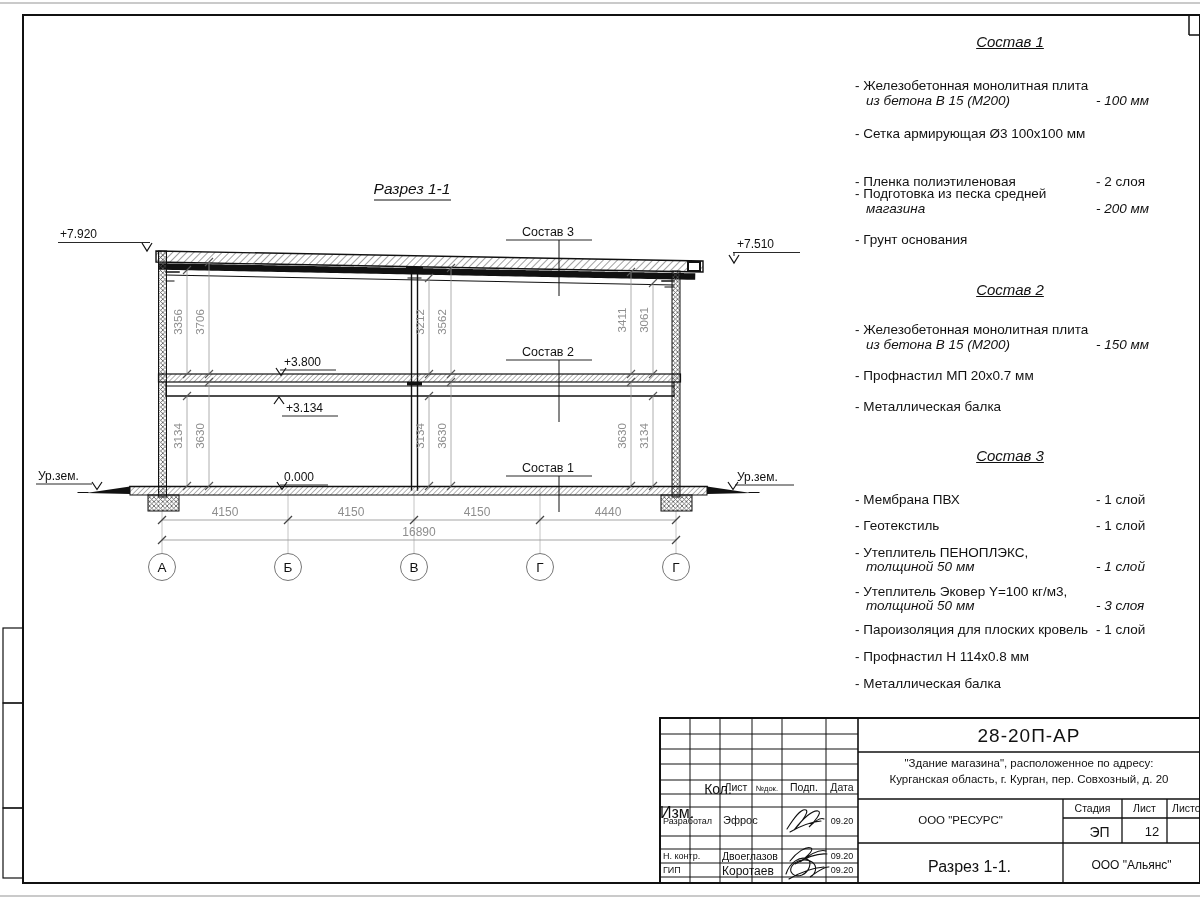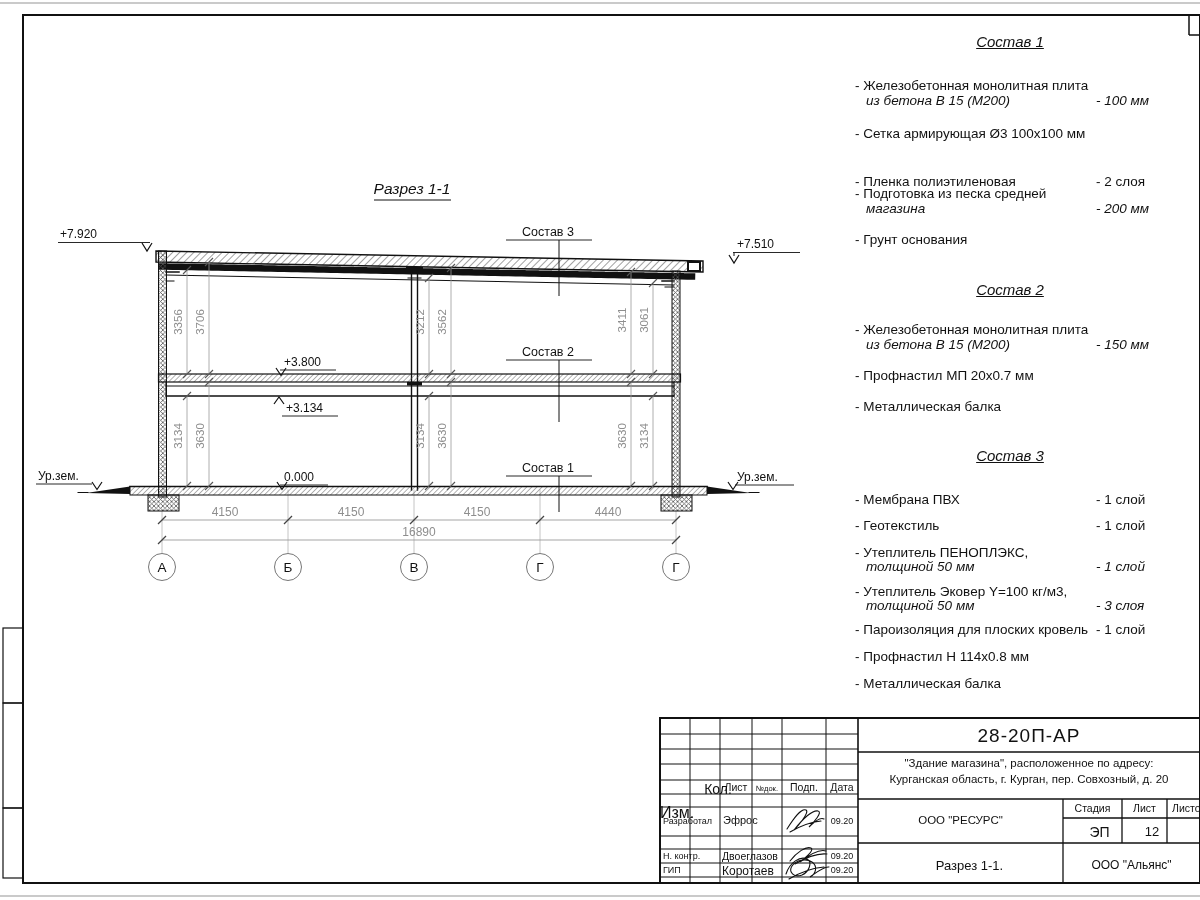--- a/index.html
+++ b/index.html
@@ -356,17 +356,17 @@
     <div class="tb" style="left:663px;top:865px;font-size:9px">ГИП</div>
     <div class="tb" style="left:722px;top:864px;font-size:12px">Коротаев</div>
     <div class="tb center" style="left:826px;top:865px;width:32px;font-size:9px">09.20</div>
 
     <div class="tb center" style="left:858px;top:814px;width:205px;font-size:11.5px">ООО "РЕСУРС"</div>
     <div class="tb center" style="left:1063px;top:802px;width:59px;font-size:10.5px">Стадия</div>
     <div class="tb center" style="left:1122px;top:802px;width:45px;font-size:10.5px">Лист</div>
     <div class="tb" style="left:1172px;top:802px;font-size:10.5px">Листов</div>
     <div class="tb center" style="left:1063px;top:824px;width:73px;font-size:14px">ЭП</div>
     <div class="tb center" style="left:1122px;top:824px;width:60px;font-size:13px">12</div>
-    <div class="tb center" style="left:858px;top:858px;width:223px;font-size:13px">Разрез 1-1.</div>
+    <div class="tb center" style="left:858px;top:858px;width:223px;font-size:16px">Разрез 1-1.</div>
     <div class="tb center" style="left:1063px;top:858px;width:137px;font-size:12px">ООО "Альянс"</div>
   </div>
 
 </div>
 
 </body></html>

